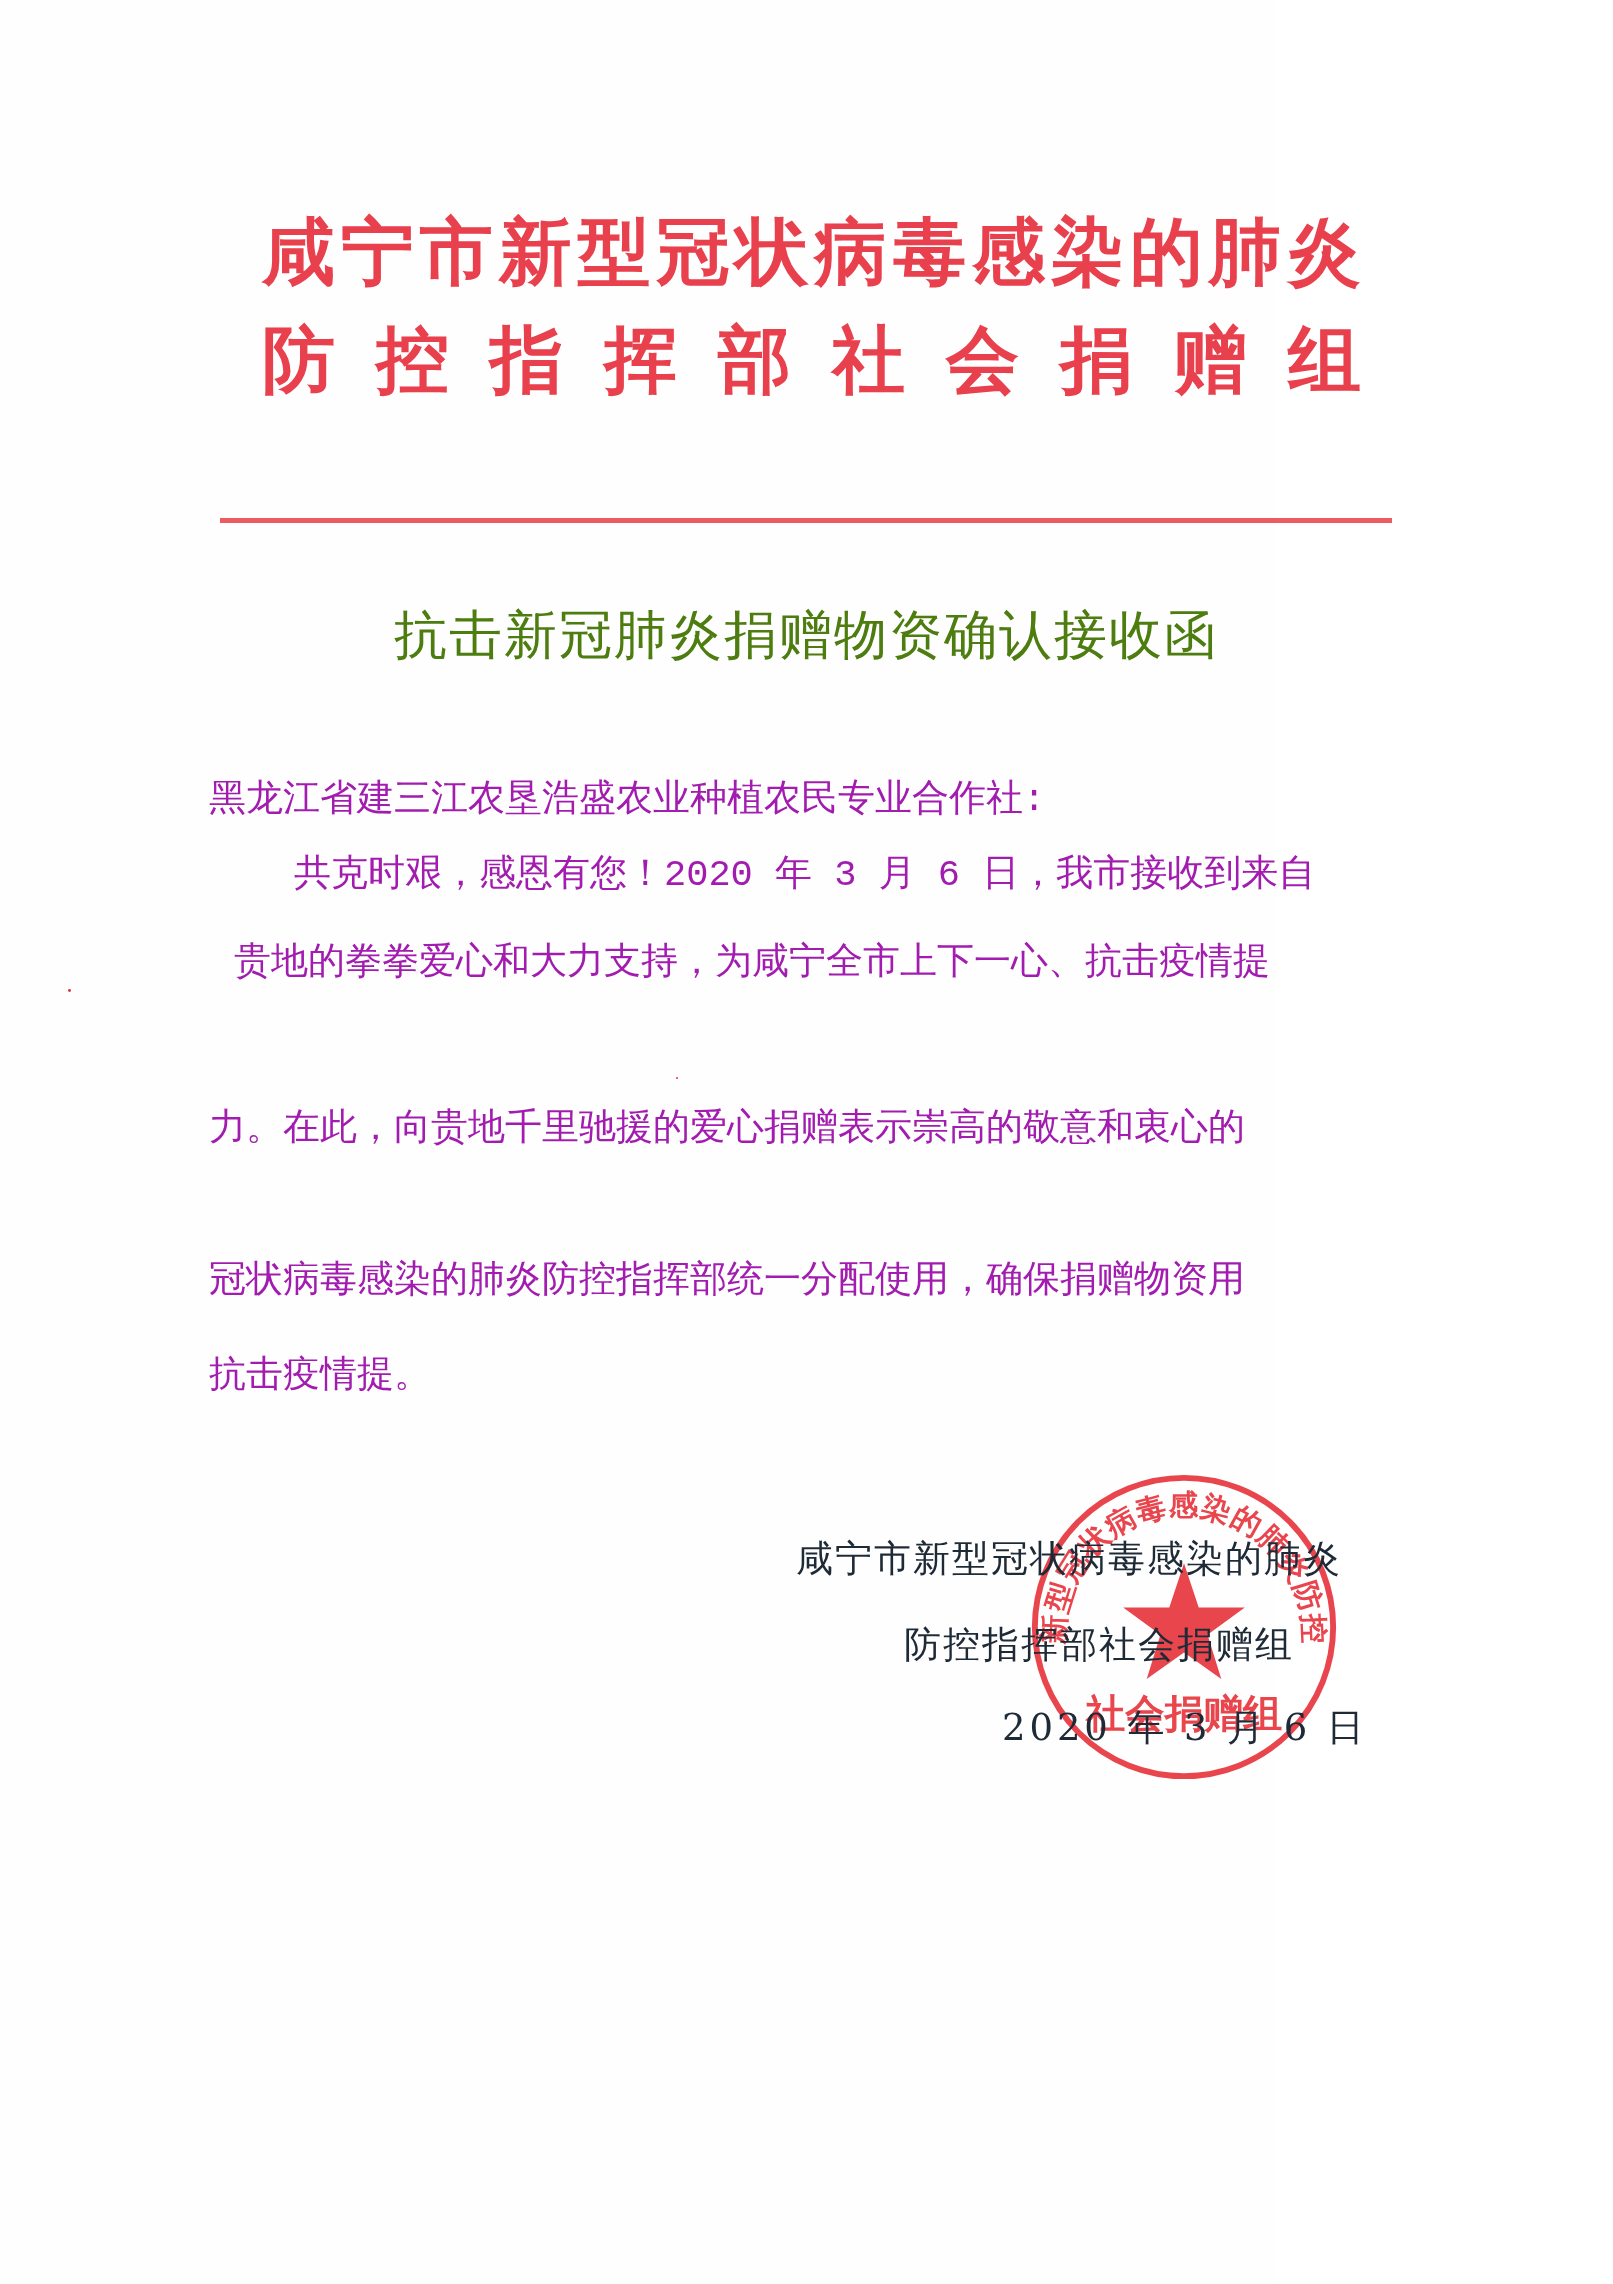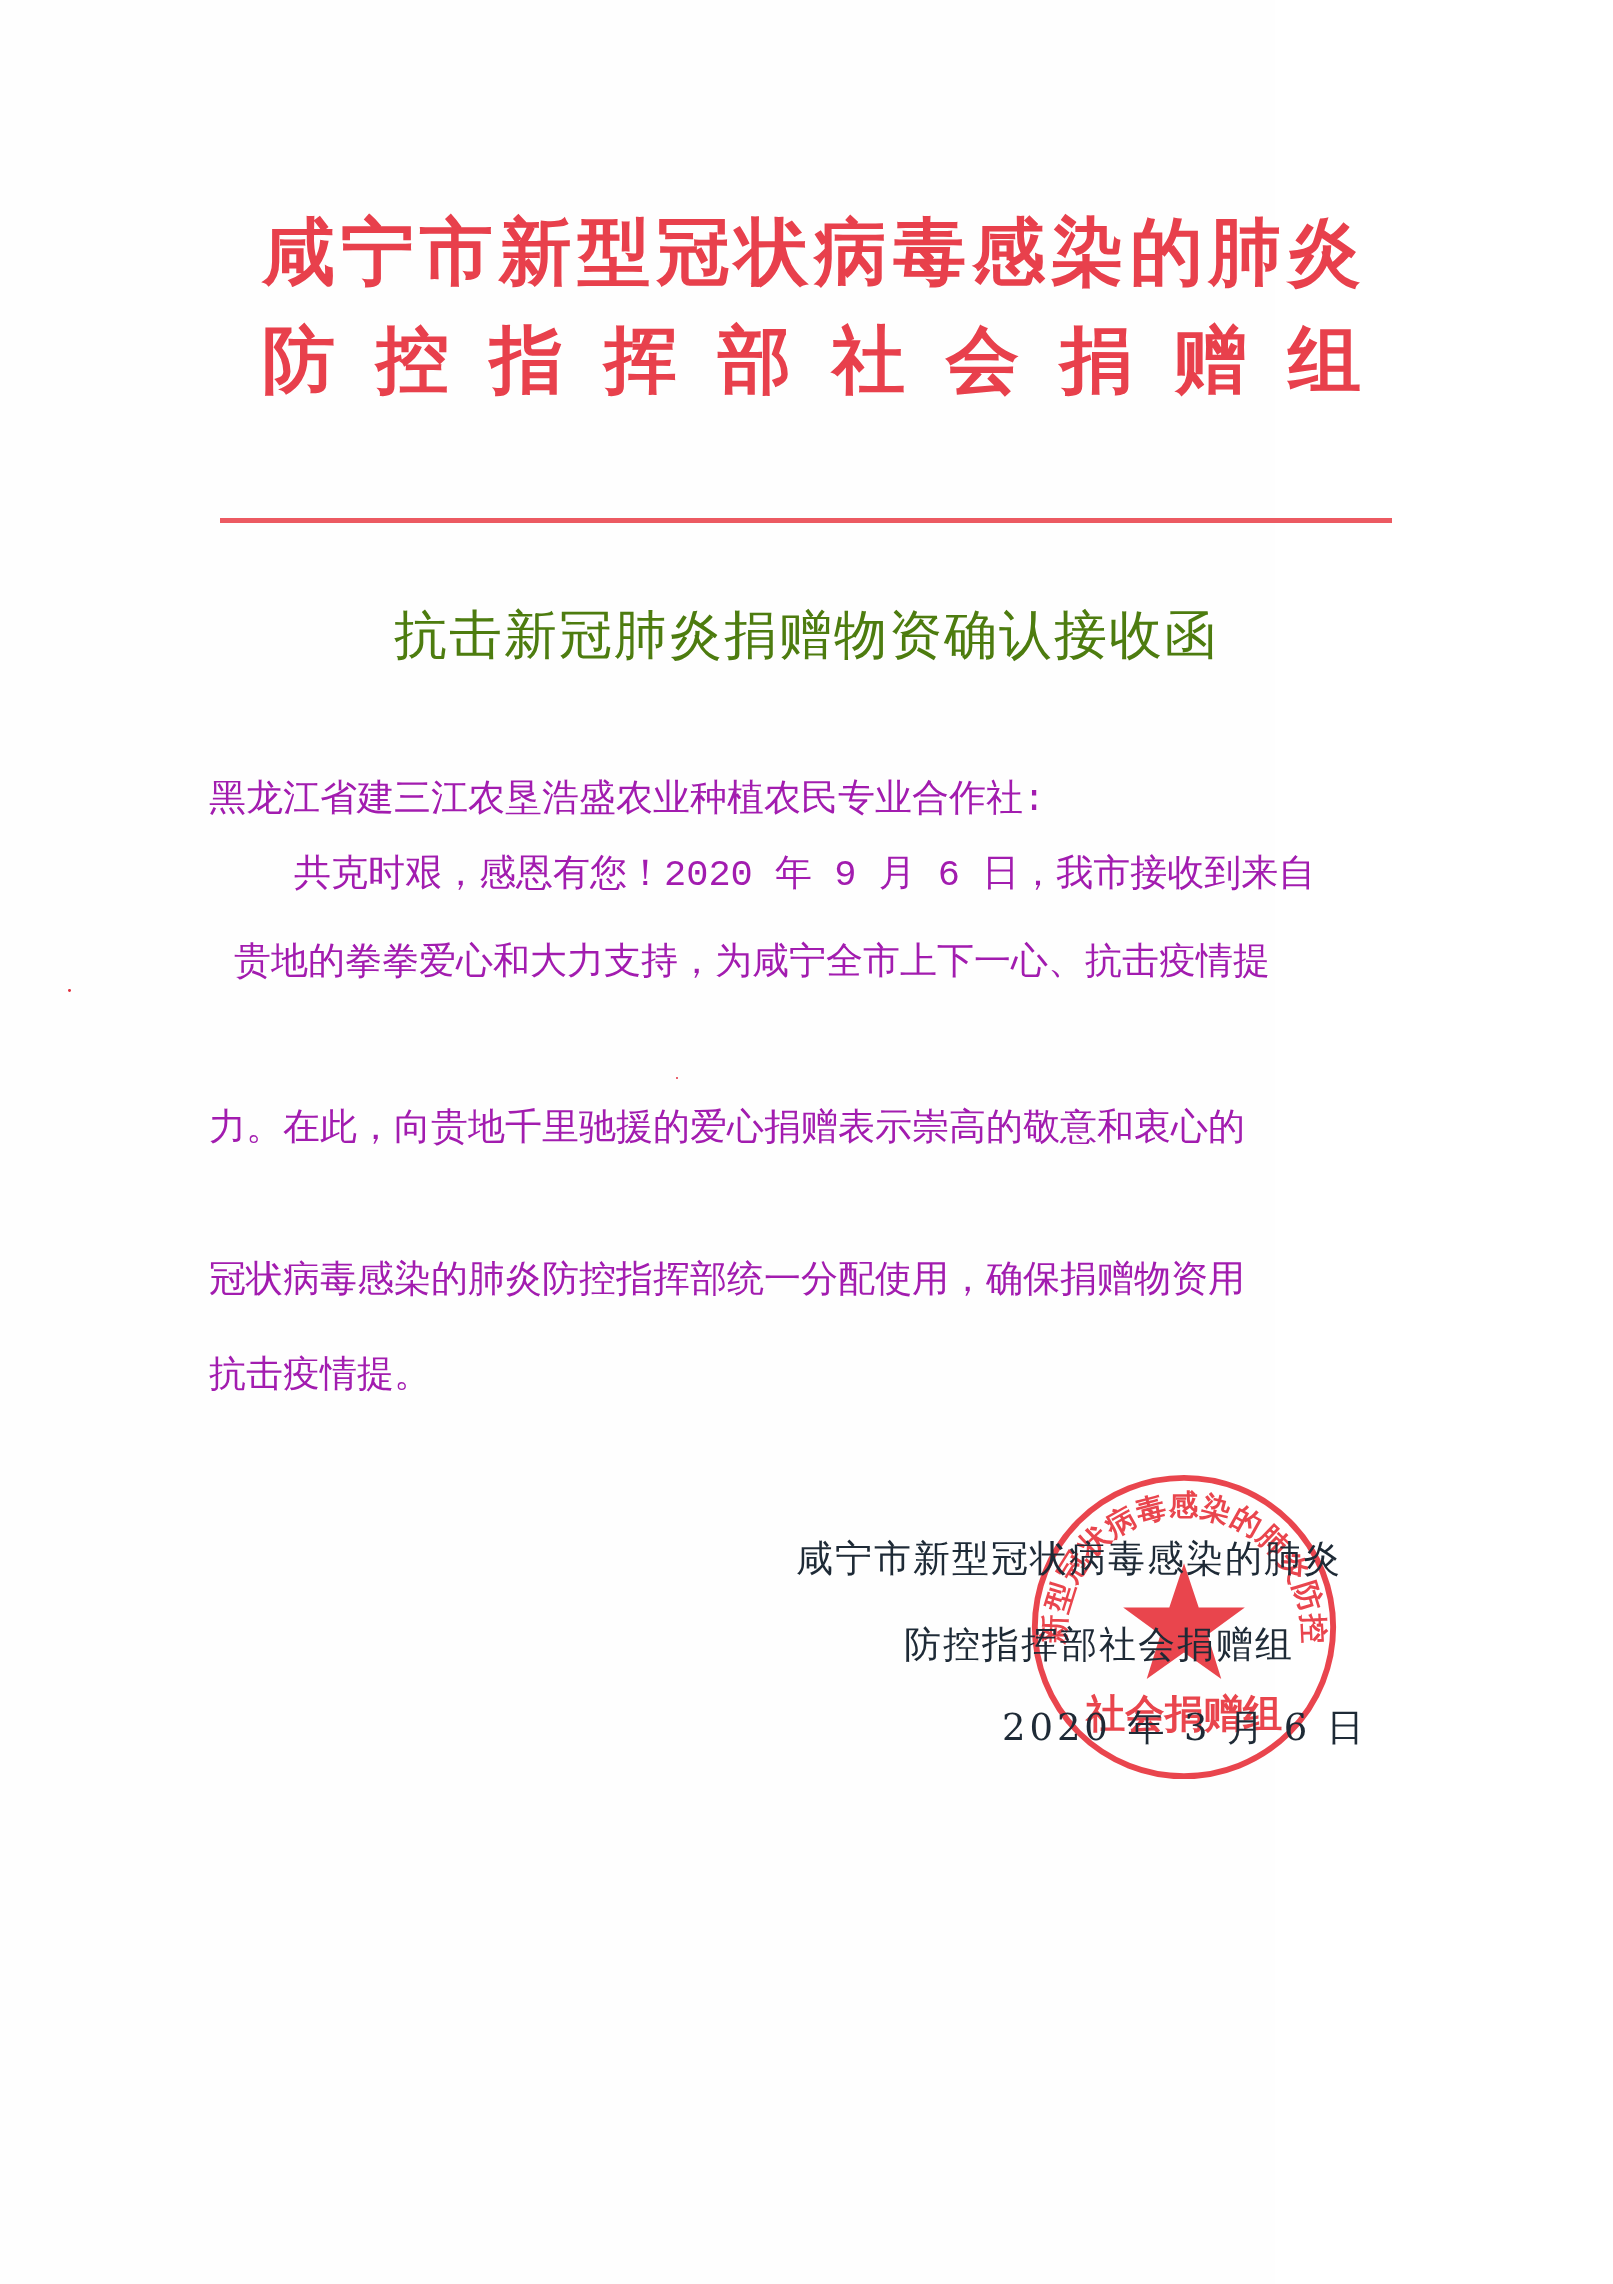--- a/index.html
+++ b/index.html
@@ -107,21 +107,21 @@
 
   <div class="header-line l1">咸宁市新型冠状病毒感染的肺炎</div>
   <div class="header-line l2">防控指挥部社会捐赠组</div>
 
   <div class="divider"></div>
 
   <div class="doc-title">抗击新冠肺炎捐赠物资确认接收函</div>
 
   <div class="body-text salutation">黑龙江省建三江农垦浩盛农业种植农民专业合作社:</div>
 
-  <div class="body-text para-line" style="top:838px; left:294px;">共克时艰，感恩有您！2020 年 9 月 6 日，我市接收到来自</div>
+  <div class="body-text para-line" style="top:838px; left:294px;">共克时艰，感恩有您！2020 年 3 月 6 日，我市接收到来自</div>
   <div class="body-text para-line" style="top:926px;margin-left:25px;">贵地的拳拳爱心和大力支持，为咸宁全市上下一心、抗击疫情提</div>
   <div class="body-text para-line" style="top:1092px;">力。在此，向贵地千里驰援的爱心捐赠表示崇高的敬意和衷心的</div>
   <div class="body-text para-line" style="top:1244px;">冠状病毒感染的肺炎防控指挥部统一分配使用，确保捐赠物资用</div>
   <div class="body-text para-line" style="top:1339px;">抗击疫情提。</div>
 
   <div class="stamp">
     <svg width="314" height="314" viewBox="0 0 320 320" xmlns="http://www.w3.org/2000/svg">
       <defs>
         <path id="arcPath" d="M 40 190 A 122 122 0 1 1 280 190" fill="none"></path>
       </defs>

